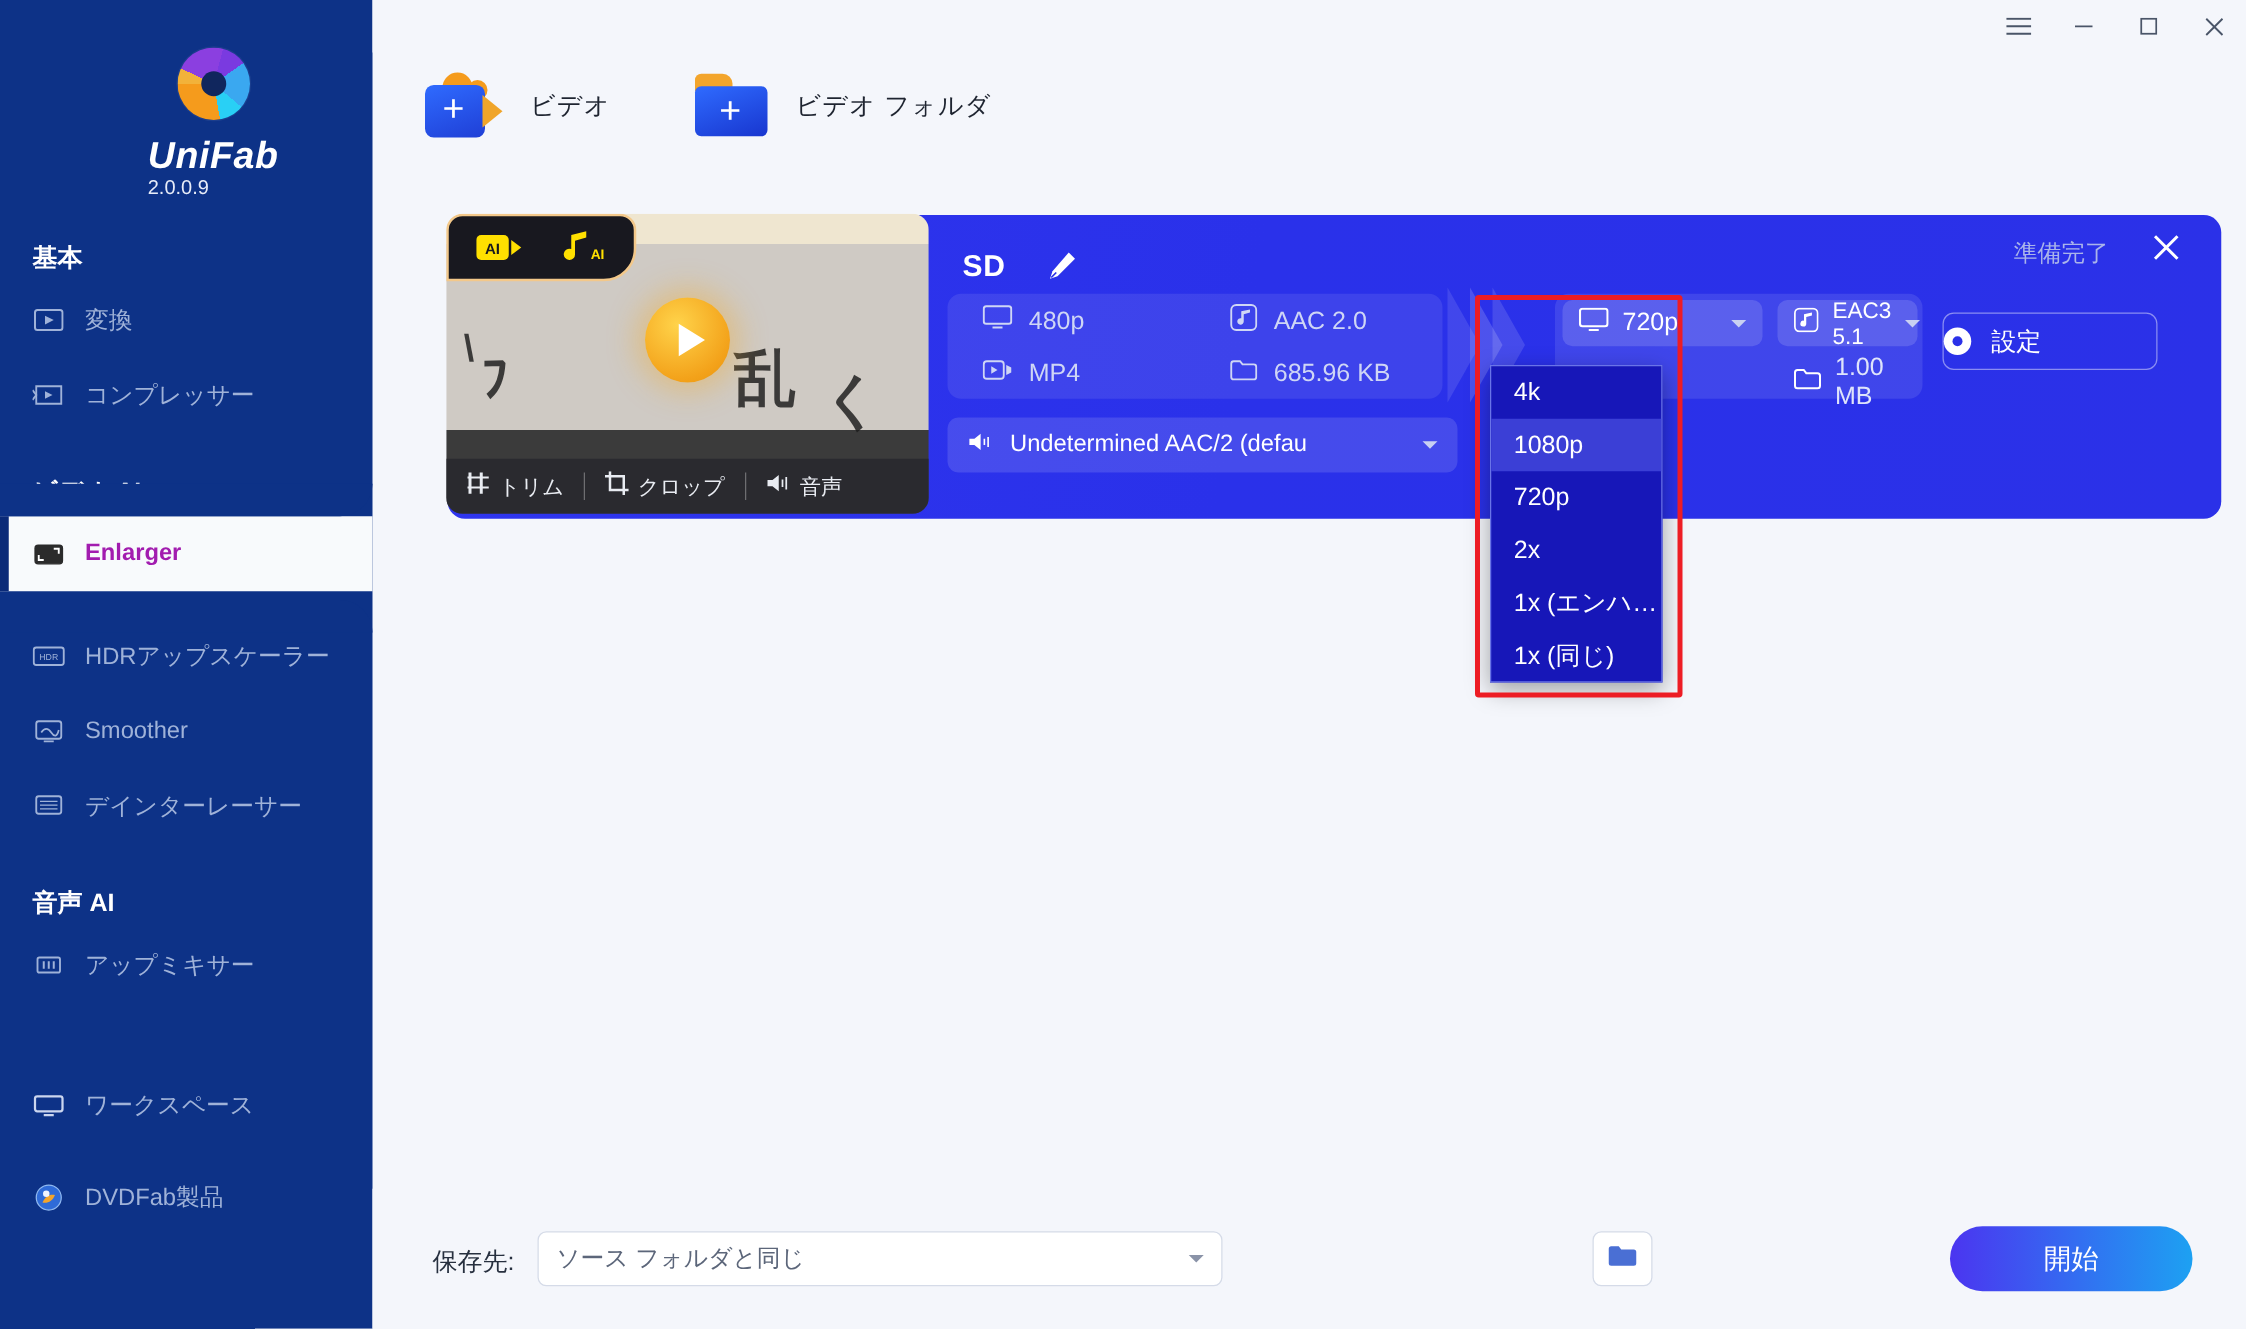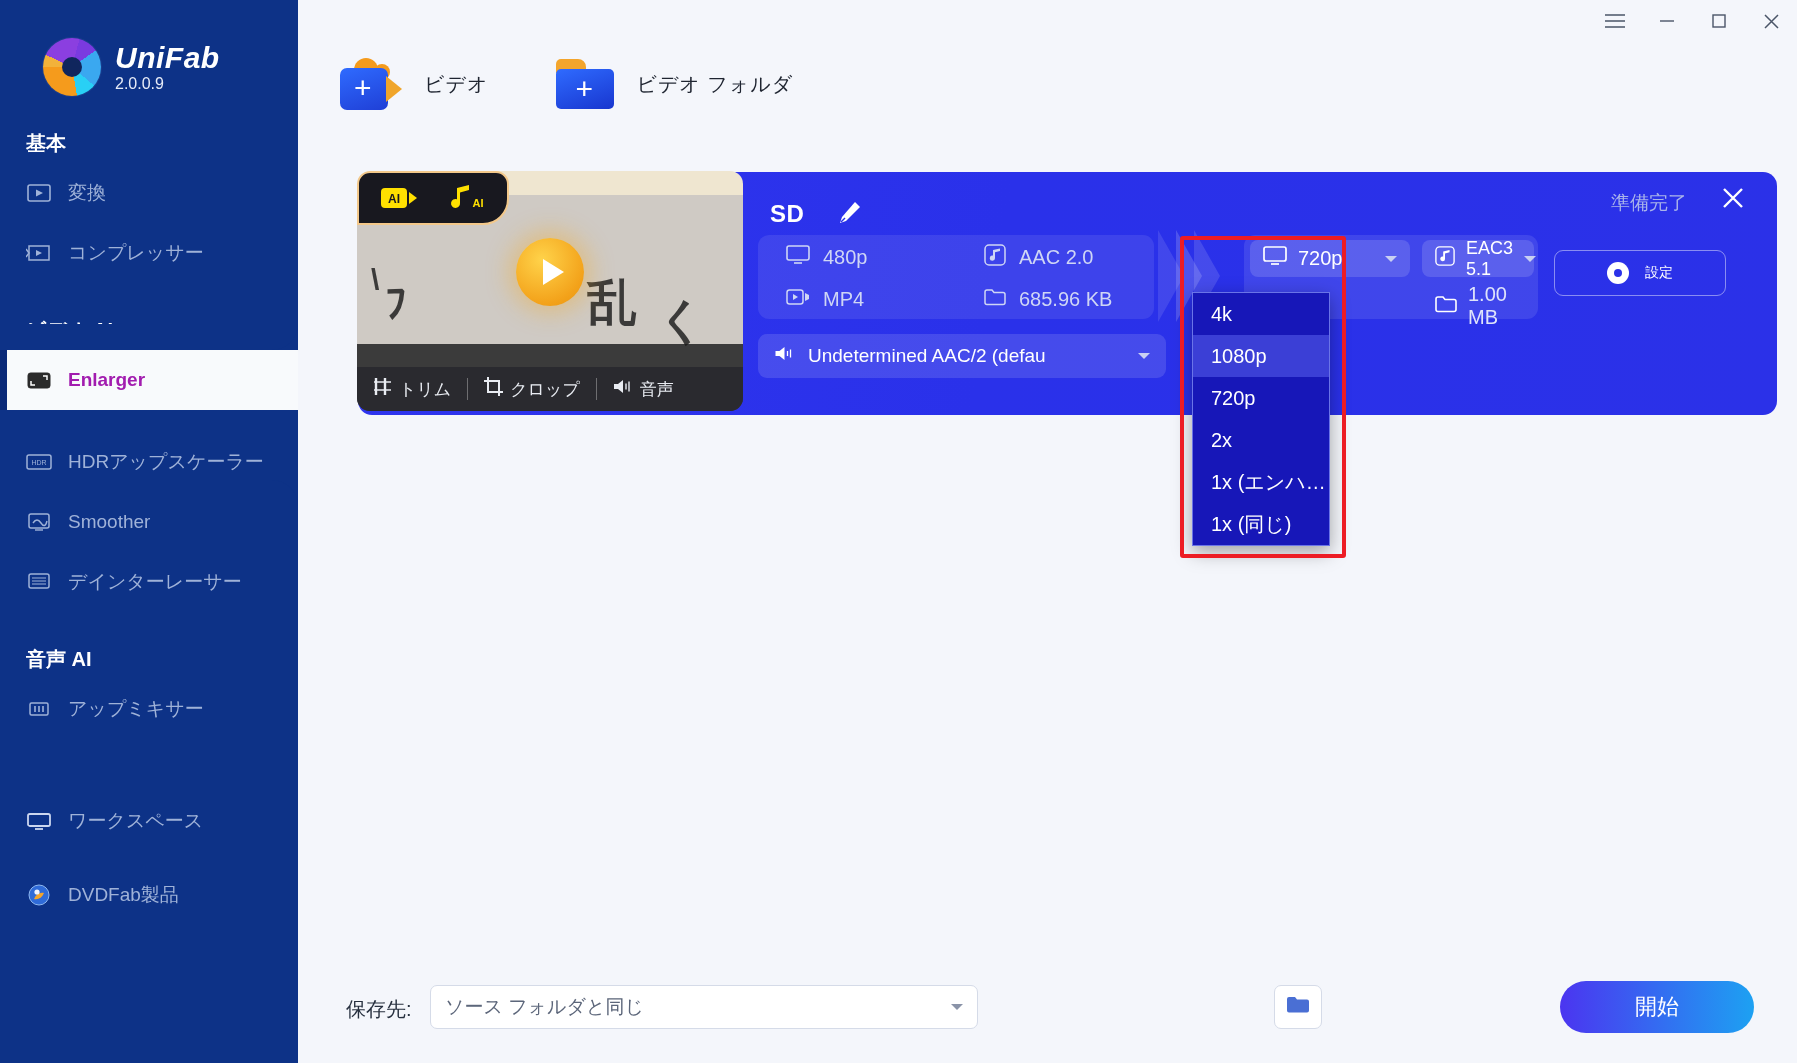--- a/index.html
+++ b/index.html
@@ -9,21 +9,21 @@
     font-family: "Liberation Sans", "DejaVu Sans", sans-serif;
     background: #f4f6fb;
   }
   #app { position: relative; width: 1797px; height: 1063px; background:#f4f6fb; }
 
   
   #sidebar {
     position: absolute; left:0; top:0; width:298px; height:1063px;
     background:#0d3287;
   }
-  .logo-wrap { display:flex; align-items:center; padding:38px 0 0 43px; gap:14px; }
+  .logo-wrap { display:flex; align-items:center; padding:38px 0 0 43px; gap:14px;flex-direction:column; }
   .logo-mark {
     width:58px; height:58px; border-radius:50%;
     background:
       radial-gradient(circle at 50% 50%, #16254f 0 17%, transparent 17.5%),
       conic-gradient(from 200deg, #f59b1c 0deg 70deg, #f2b23a 70deg 95deg,
         #8b3fe0 95deg 175deg, #7a3ae0 175deg 215deg, #3aa8f0 215deg 290deg,
         #29d0f5 290deg 330deg, #f59b1c 330deg 360deg);
     position:relative; flex:0 0 auto;
     box-shadow:0 0 0 1px rgba(255,255,255,.06);
   }
@@ -184,22 +184,22 @@
   .audio-pill {
     position:absolute; left:400px; top:162px; height:44px; width:408px;
     background:rgba(255,255,255,.13); border-radius:9px;
     display:flex; align-items:center; gap:13px; padding:0 16px;
     color:#fff; font-size:19px; cursor:pointer; overflow:hidden; white-space:nowrap;
   }
 
   .settings-btn {
     position:absolute; left:1196px; top:78px; width:172px; height:46px;
     border:1px solid rgba(255,255,255,.45); border-radius:9px;
-    display:flex; align-items:center; justify-content:center; gap:16px;
-    color:#fff; font-size:14px; cursor:pointer;
+    display:flex; align-items:center; justify-content:flex-start; gap:16px;
+    color:#fff; font-size:20px; cursor:pointer;
   }
   .gear-dot{
     width:22px;height:22px;border-radius:50%;background:#fff;position:relative;
   }
   .gear-dot::after{content:"";position:absolute;left:50%;top:50%;width:8px;height:8px;
     margin:-4px 0 0 -4px;border-radius:50%;background:#2b31e8;}
 
   .ready-text { position:absolute; right:90px; top:18px; color:#aab4ea; font-size:19px; }
   .card-close { position:absolute; right:32px; top:14px; color:#fff; cursor:pointer; }
 

